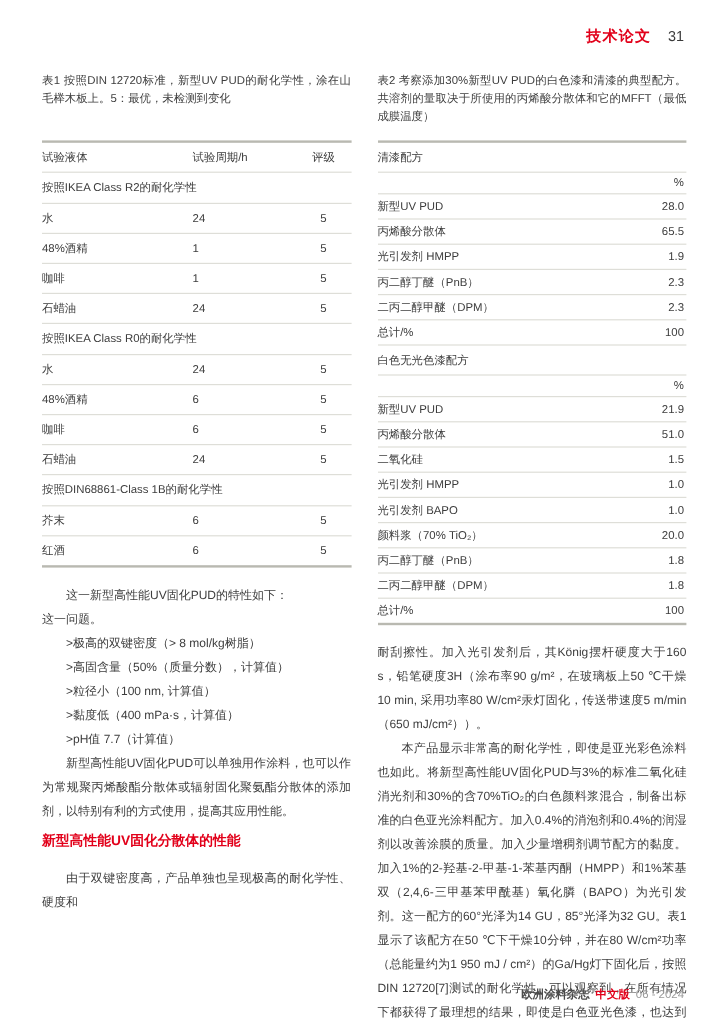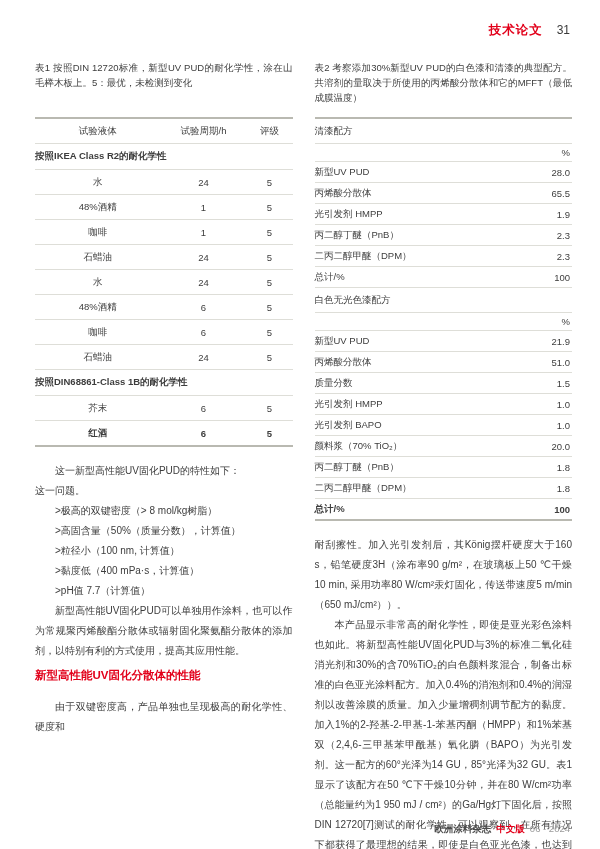--- a/index.html
+++ b/index.html
@@ -22,25 +22,25 @@
     display:flex; gap:22px;
   }
   .col { flex:1; min-width:0; }
   .caption {
     min-height:57px; font-size:9.5px; line-height:15px; color:#3d3d3d;
     text-align:justify;
   }
   
   .tbl { border-top:2px solid #b9b9b1; border-bottom:2px solid #b9b9b1; font-size:9.5px; }
   .row { display:flex; align-items:center; border-bottom:1px solid #deded8; }
-  .row:last-child { border-bottom:none;font-weight:bold; }
+  .row:last-child { border-bottom:none; }
   .t1 .row { padding:5.5px 0; }
-  .t1 .sec { font-weight:bold; padding:6px 0; }
-  .t1 .c1 { flex:1; text-align:center; }
-  .t1 .c2 { width:86px; text-align:center; }
+  .t1 .sec { font-weight:normal; padding:6px 0; }
+  .t1 .c1 { flex:1; text-align:left; }
+  .t1 .c2 { width:86px; }
   .t1 .c3 { width:46px; text-align:center; }
   .t2 .row { padding:3.5px 0; }
   .t2 .sec { font-weight:normal; padding:5.5px 0; }
   .t2 .unit { padding:3px 0; }
   .t2 .c1 { flex:1; text-align:left; }
   .t2 .c2 { width:52px; text-align:right; padding-right:2px; }
   
   .bodytext { margin-top:14px; font-size:10px; line-height:20px; text-align:justify; }
   .p        { text-indent:0; }
   .p.ind    { text-indent:2em; }
@@ -96,20 +96,21 @@
           <span class="c1">咖啡</span>
           <span class="c2">1</span>
           <span class="c3">5</span>
         </div>
         <div class="row">
           <span class="c1">石蜡油</span>
           <span class="c2">24</span>
           <span class="c3">5</span>
         </div>
 
+        <div class="row sec">按照IKEA Class R0的耐化学性</div>
         <div class="row">
           <span class="c1">水</span>
           <span class="c2">24</span>
           <span class="c3">5</span>
         </div>
         <div class="row">
           <span class="c1">48%酒精</span>
           <span class="c2">6</span>
           <span class="c3">5</span>
         </div>
@@ -192,21 +193,21 @@
         </div>
         <div class="row">
           <span class="c1">新型UV PUD</span>
           <span class="c2">21.9</span>
         </div>
         <div class="row">
           <span class="c1">丙烯酸分散体</span>
           <span class="c2">51.0</span>
         </div>
         <div class="row">
-          <span class="c1">质量分数</span>
+          <span class="c1">二氧化硅</span>
           <span class="c2">1.5</span>
         </div>
         <div class="row">
           <span class="c1">光引发剂 HMPP</span>
           <span class="c2">1.0</span>
         </div>
         <div class="row">
           <span class="c1">光引发剂 BAPO</span>
           <span class="c2">1.0</span>
         </div>

